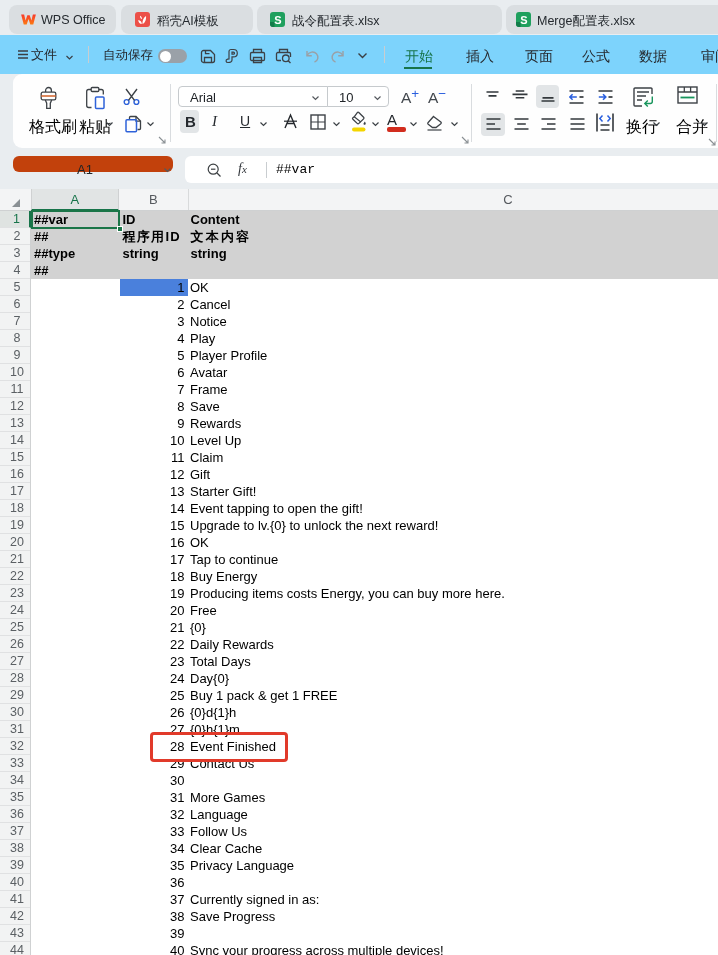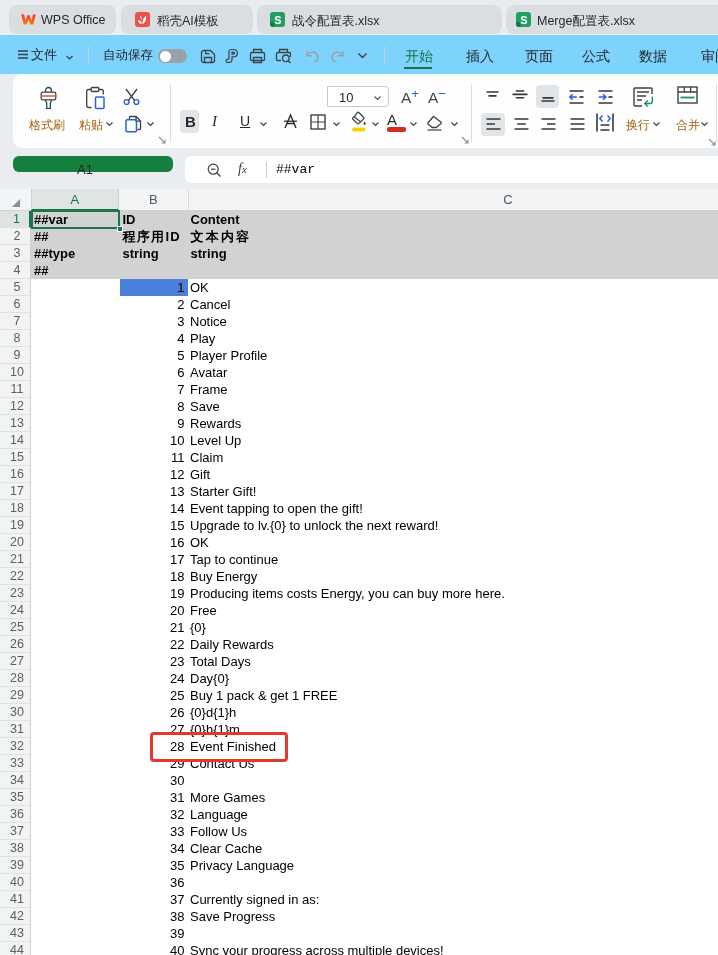--- a/index.html
+++ b/index.html
@@ -11,25 +11,25 @@
 #menurow { position:absolute; left:0; top:35px; width:718px; height:43px; background:#7dd3fc; }
 #panelband { position:absolute; left:0; top:74px; width:718px; height:77px; background:#e9edf0; }
 #whitepanel { position:absolute; left:13px; top:0; width:712px; height:74px; background:#fefefe; border-radius:9px; }
 .mtext { position:absolute; font-size:13px; color:#25292e; }
 .rtab { position:absolute; top:13px; font-size:14px; color:#25292e; white-space:nowrap; }
 #menurow { overflow:hidden; }
 
 #ribbon { position:absolute; left:0; top:78px; width:718px; height:73px; }
 #ribbon svg, #ribbon div { position:absolute; }
 .vsep { position:absolute; top:6px; width:1px; height:58px; background:#d9dcdf; }
-.rlabel { position:absolute; font-size:12px; color:#a16207; white-space:nowrap; }
+.rlabel { position:absolute; font-size:16px; color:#000000; white-space:nowrap; }
 .btnbg { position:absolute; background:#e2e5e7; border-radius:4px; }
 
 #fbar { position:absolute; left:0; top:151px; width:718px; height:38px; background:#e9edf0; }
-#namebox { position:absolute; left:12.5px; top:5px; width:160px; height:16px; background:#15803d; border-radius:6px; }
+#namebox { position:absolute; left:12.5px; top:5px; width:160px; height:16px; background:#c2410c; border-radius:6px; }
 #fxbox { position:absolute; left:185px; top:5px; width:540px; height:27px; background:#fff; border-radius:6px; }
 
 #sheet { position:absolute; left:0; top:189px; width:718px; height:766px; background:#fff; }
 #colhdr { position:absolute; left:0; top:0; width:718px; height:22px; background:#f3f4f5; border-bottom:1px solid #cfd1d2; }
 .chd { position:absolute; top:0; height:21px; text-align:center; font-size:13px; color:#55595e; line-height:21px; }
 #rowhdrs { position:absolute; left:0; top:22px; width:30.5px; height:744px; background:#f2f3f3; border-right:1px solid #cfd1d2; }
 .rh { position:absolute; left:0; width:29.5px; height:17px; padding-left:4.5px; text-align:center; font-size:12.5px; color:#5b6064; line-height:17px; border-bottom:1px solid #e0e1e2; }
 .rh.sel { background:#dfe3e1; color:#17744a; border-right:2px solid #17744a; width:30.5px; }
 .num { position:absolute; left:119px; width:65.5px; height:17px; font-size:13px; color:#000; text-align:right; line-height:17px; }
 .ctxt { position:absolute; left:190px; width:525px; height:17px; font-size:13px; color:#000; line-height:17px; white-space:nowrap; }
@@ -171,20 +171,26 @@
     <rect x="2" y="4.8" width="10.5" height="12" rx="1" fill="none" stroke="#2e62d9" stroke-width="1.5"></rect>
   </svg>
   <svg style="left:146px;top:42px" width="9" height="8" viewBox="0 0 9 8">
         <path d="M1.5 2.5 L4.5 5.5 L7.5 2.5" fill="none" stroke="#3c4146" stroke-width="1.2"></path>
       </svg>
   <svg style="left:158px;top:58px" width="9" height="8" viewBox="0 0 9 8">
         <path d="M1 1 L7 7 M7 3.5 V7 H3.5" fill="none" stroke="#8a9094" stroke-width="1.1"></path>
       </svg>
   <div class="vsep" style="left:170px"></div>
 
+  <div style="left:178px;top:8px;width:150px;height:21px;background:#fff;border:1px solid #c6cacd;border-radius:4px 0 0 4px">
+    <div style="position:absolute;left:11px;top:2.5px;font-size:13px;color:#202428">Arial</div>
+    <svg style="position:absolute;left:132px;top:6.5px" width="9" height="8" viewBox="0 0 9 8">
+          <path d="M1.5 2.5 L4.5 5.5 L7.5 2.5" fill="none" stroke="#55595e" stroke-width="1.2"></path>
+        </svg>
+  </div>
   <div style="left:327px;top:8px;width:62px;height:21px;background:#fff;border:1px solid #c6cacd;border-radius:0 4px 4px 0">
     <div style="position:absolute;left:11px;top:2.5px;font-size:13px;color:#202428">10</div>
     <svg style="position:absolute;left:45px;top:6.5px" width="9" height="8" viewBox="0 0 9 8">
           <path d="M1.5 2.5 L4.5 5.5 L7.5 2.5" fill="none" stroke="#55595e" stroke-width="1.2"></path>
         </svg>
   </div>
 
   <div style="left:401px;top:8px;font-size:15.5px;color:#43484e">A<span style="color:#2a5fde;font-size:13.5px;vertical-align:4.5px">+</span></div>
   <div style="left:428px;top:8px;font-size:15.5px;color:#43484e">A<span style="color:#2a5fde;font-size:13.5px;vertical-align:4.5px">−</span></div>
 

